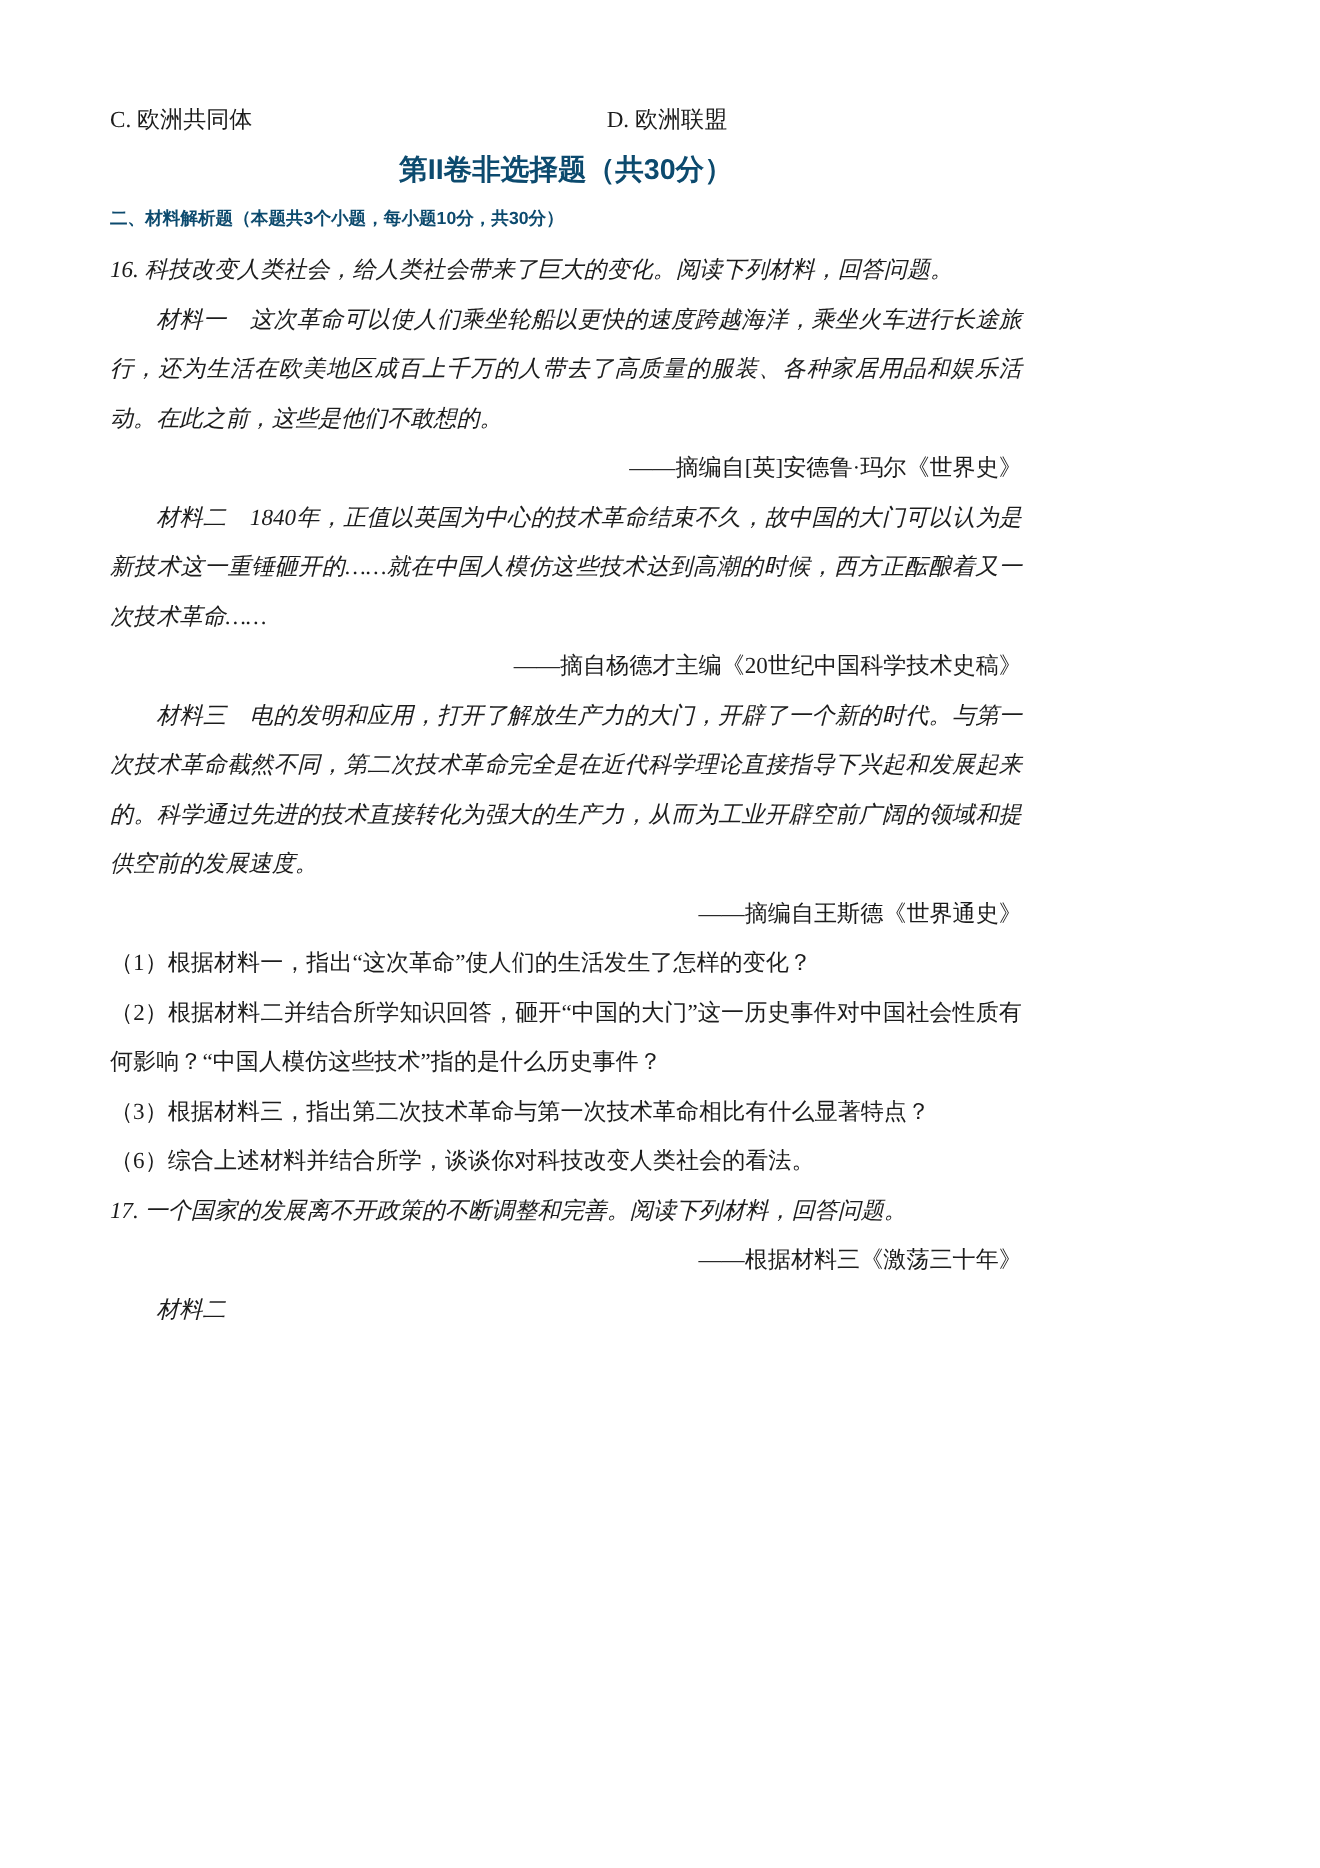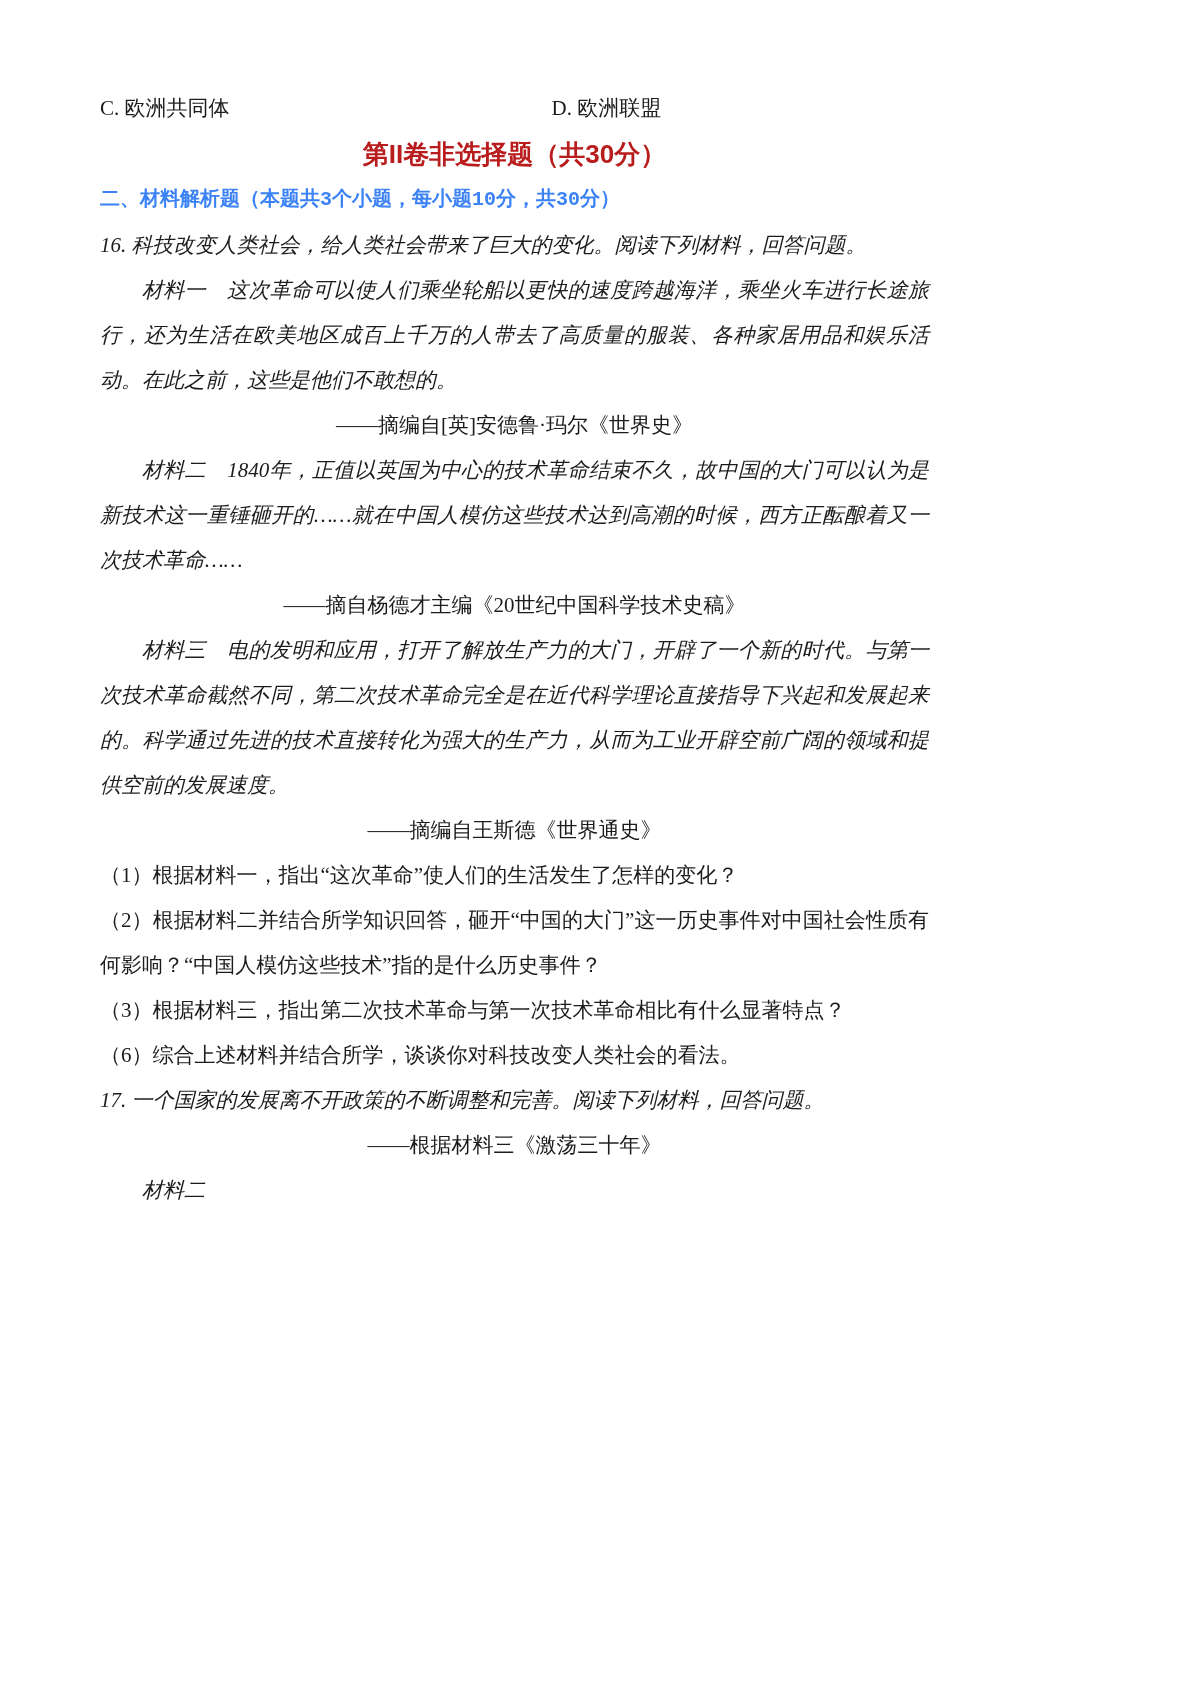--- a/index.html
+++ b/index.html
@@ -21,36 +21,36 @@
     display: flex;
   }
   .options-row .opt { width: 50%; }
   .options-row .opt-d { padding-left: 37px; }
   .part-title {
     text-align: center;
     font-family: "Liberation Sans", "DejaVu Sans", sans-serif;
     font-weight: bold;
     font-size: 26px;
     line-height: 46px;
-    color: #b91c1c;
+    color: #0c4a6e;
   }
   .section-heading {
-    font-family: Liberation Mono, monospace;
+    font-family: Liberation Sans, sans-serif;
     font-weight: bold;
-    font-size: 20px;
+    font-size: 16px;
     line-height: 46px;
-    color: #3b82f6;
+    color: #0c4a6e;
   }
   .para {
     text-align: justify;
     font-style: italic;
   }
   .indent { text-indent: 2em; }
   .source {
-    text-align: center;
+    text-align: right;
   }
   .q-line { text-align: justify; }
   .open-table {
     border-collapse: collapse;
     width: 100.5%;
     margin-top: 14px;
     margin-left: -5px;
   }
   .open-table td {
     border: 1px solid #2a2a2a;

